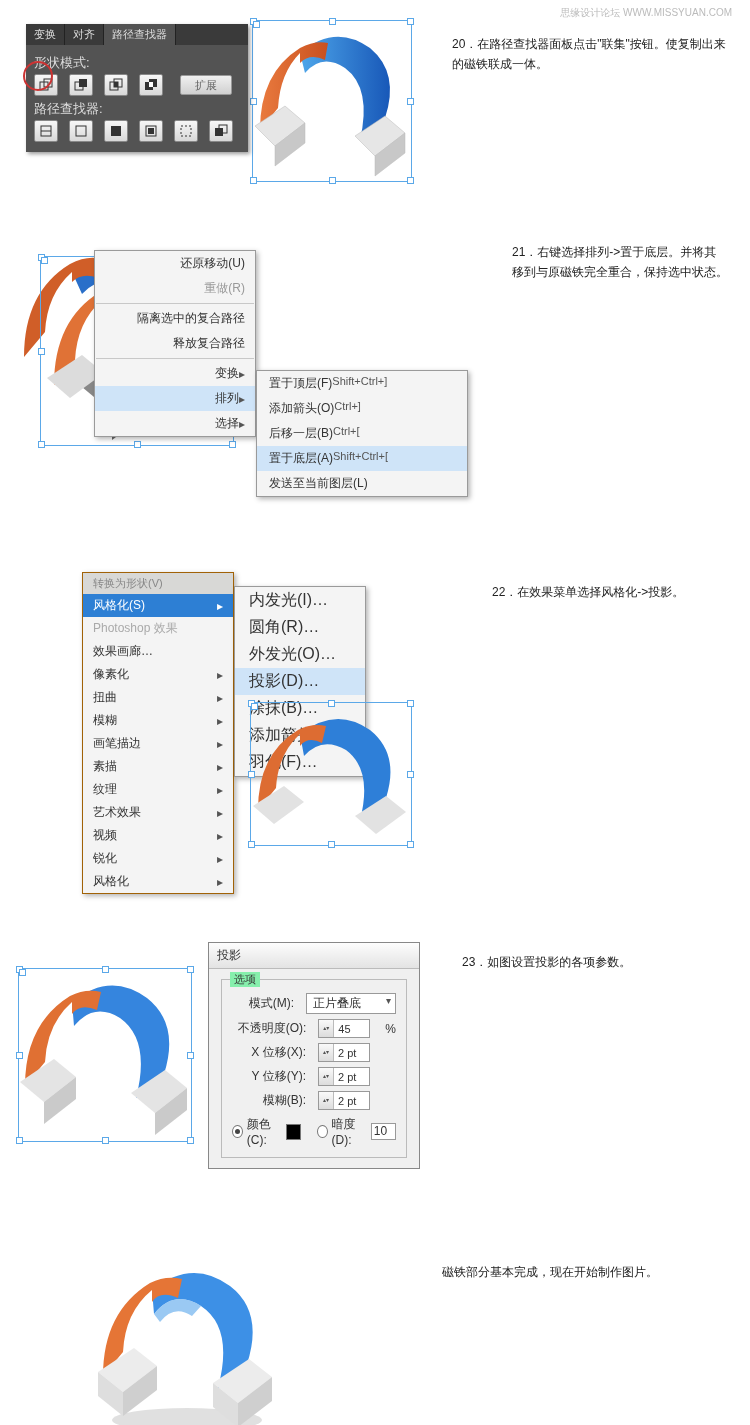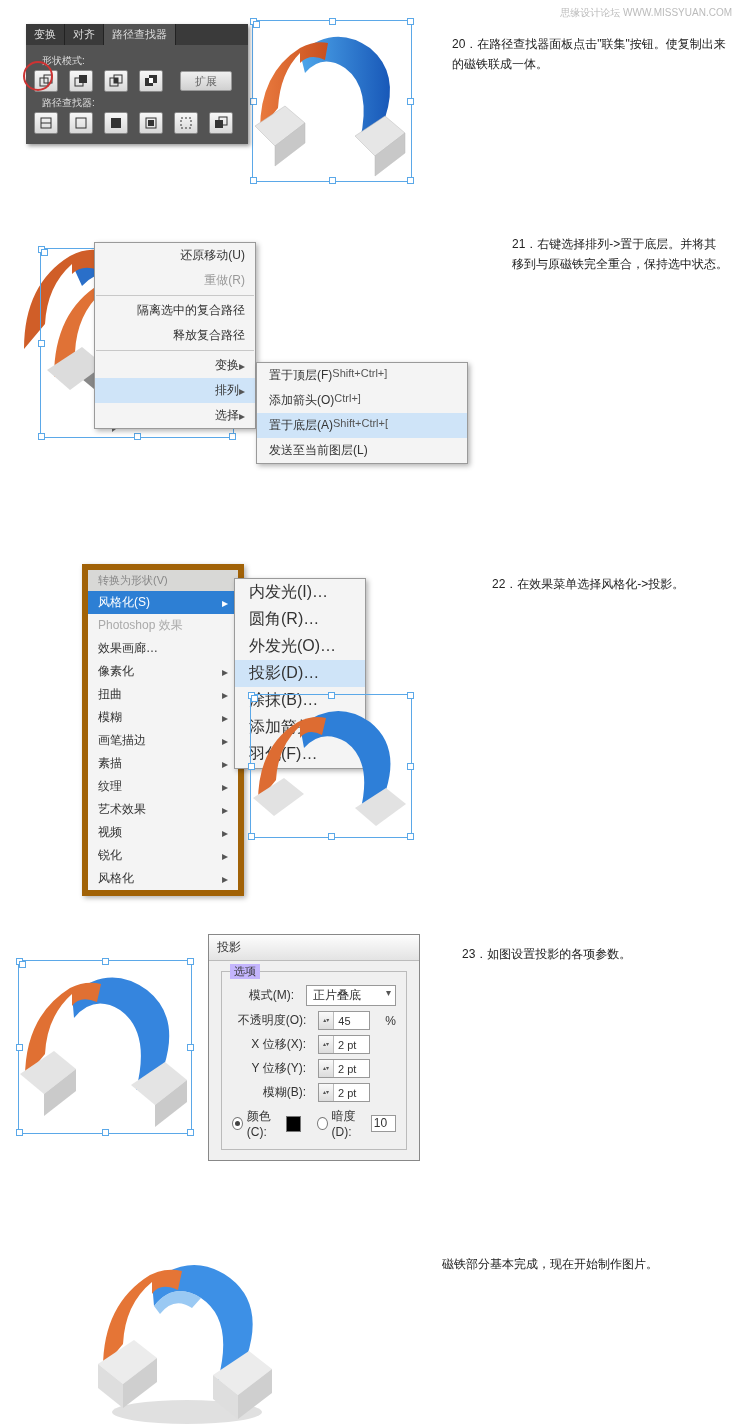--- a/index.html
+++ b/index.html
@@ -5,53 +5,53 @@
 body{margin:0;font-family:"Microsoft YaHei","SimSun",Arial,sans-serif;font-size:12px;color:#333;background:#fff;width:750px}
 .watermark{text-align:right;padding:6px 18px 4px 0;font-size:10px;color:#bbb}
 .step{display:flex;align-items:flex-start;margin:0 0 80px 0;padding:0 12px}
 .visual{flex:0 0 auto}
 .desc{flex:1;padding:10px 10px 0 20px;line-height:1.7;color:#222}
 .panel{background:#535353;color:#ddd;width:222px;box-shadow:2px 2px 4px rgba(0,0,0,.4)}
 .panel-top{display:flex;background:#3a3a3a}
 .tab{padding:3px 8px;font-size:11px;border-right:1px solid #222}
 .tab.active{background:#535353}
 .panel-body{padding:5px 8px 10px}
-.plabel{font-size:10px;margin:4px 8px 2px}
+.plabel{font-size:13px;margin:4px 0 2px}
 .icon-row{display:flex;gap:11px;align-items:center}
 .ibtn{width:22px;height:20px;background:linear-gradient(#f7f7f7,#d8d8d8);border:1px solid #888;border-radius:2px;display:flex;align-items:center;justify-content:center}
 .ibtn svg{width:14px;height:14px}
 .expand{width:50px;height:18px;background:linear-gradient(#f0f0f0,#d0d0d0);border:1px solid #999;border-radius:2px;font-size:11px;text-align:center;line-height:18px;color:#666;margin-left:6px}
 .circle{position:absolute;width:26px;height:26px;border:2px solid #c33;border-radius:50%;pointer-events:none}
 .magnet-wrap{position:relative;display:inline-block}
 .sel-box{position:absolute;border:1px solid #5ba8e8;pointer-events:none}
 .sel-box::before,.sel-box::after{content:"";position:absolute;width:5px;height:5px;background:#fff;border:1px solid #5ba8e8}
 .h{position:absolute;width:5px;height:5px;background:#fff;border:1px solid #5ba8e8}
 .ctx-menu{background:#f4f4f4;border:1px solid #9a9a9a;box-shadow:2px 2px 5px rgba(0,0,0,.3);font-size:12px;width:160px}
 .ctx-menu .mi{padding:4px 10px;display:flex;justify-content:flex-end;align-items:center}
 .ctx-menu .mi.disabled{color:#999}
 .ctx-menu .mi.hover{background:#cfe4f8}
 .ctx-menu .sep{height:1px;background:#c8c8c8;margin:2px 1px}
 .arrow{color:#555}
 .submenu{background:#f4f4f4;border:1px solid #9a9a9a;box-shadow:2px 2px 5px rgba(0,0,0,.3);font-size:12px;width:210px}
 .submenu .mi{padding:4px 12px;display:flex;}
 .submenu .mi.hover{background:#cfe4f8}
 .shortcut{color:#555;font-size:11px}
-.effect-menu{background:#f4f4f4;border:6px solid #a16207;box-shadow:2px 2px 5px rgba(0,0,0,.3);font-size:12px;width:150px}
+.effect-menu{background:#f4f4f4;border:1px solid #a16207;box-shadow:2px 2px 5px rgba(0,0,0,.3);font-size:12px;width:150px}
 .effect-menu .mi{padding:3px 10px;display:flex;justify-content:space-between;align-items:center}
 .effect-menu .mi.title{background:#d8d8d6;color:#888;font-size:11px}
 .effect-menu .mi.blue{background:#2d7fd4;color:#fff}
 .effect-menu .mi.disabled{color:#aaa}
 .submenu2{background:#f4f4f4;border:1px solid #9a9a9a;box-shadow:2px 2px 5px rgba(0,0,0,.3);font-size:16px;width:130px}
 .submenu2 .mi{padding:3px 14px}
 .submenu2 .mi.hover{background:#cfe4f8}
 .dialog{background:#f0f0f0;border:1px solid #888;width:210px;font-size:12px}
 .dlg-title{background:linear-gradient(#fdfdfd,#e3e3e3);border-bottom:1px solid #bbb;padding:4px 8px}
 .dlg-body{padding:10px 12px}
 .fieldset{border:1px solid #bbb;padding:8px 10px 10px;position:relative}
-.fieldset .legend{position:absolute;top:-8px;left:8px;background:#c4b5fd;padding:0 4px;font-size:11px}
+.fieldset .legend{position:absolute;top:-8px;left:8px;background:#86efac;padding:0 4px;font-size:11px}
 .frow{display:flex;align-items:center;justify-content:flex-end;margin:5px 0;gap:12px}
 .frow label{font-size:12px}
 .select{background:#fff;border:1px solid #999;padding:1px 18px 1px 6px;font-size:12px;position:relative;width:64px}
 .select::after{content:"▾";position:absolute;right:4px;top:1px;font-size:10px;color:#555}
 .numinput{background:#fff;border:1px solid #999;width:50px;height:17px;display:flex;align-items:center}
 .numinput .spin{width:14px;height:17px;background:linear-gradient(#fafafa,#dcdcdc);border-right:1px solid #bbb;display:flex;flex-direction:column;font-size:6px;color:#555;align-items:center;justify-content:center;line-height:7px}
 .numinput .val{flex:1;padding:0 4px;font-size:11px}
 .pct{margin-left:3px}
 .radio-row{display:flex;align-items:center;gap:4px;margin-top:6px}
 .radio{width:11px;height:11px;border:1px solid #777;border-radius:50%;background:#fff;display:inline-flex;align-items:center;justify-content:center}
@@ -256,20 +256,24 @@
   </div>
   <div class="submenu" style="position:absolute;left:244px;top:138px">
    <div class="mi">
           <span>置于顶层(F)</span>
           <span class="shortcut">Shift+Ctrl+]</span>
         </div>
    <div class="mi">
           <span>添加箭头(O)</span>
           <span class="shortcut">Ctrl+]</span>
         </div>
+   <div class="mi">
+          <span>后移一层(B)</span>
+          <span class="shortcut">Ctrl+[</span>
+        </div>
    <div class="mi hover">
           <span>置于底层(A)</span>
           <span class="shortcut">Shift+Ctrl+[</span>
         </div>
    <div class="sep"></div>
    <div class="mi">
           <span>发送至当前图层(L)</span>
         </div>
   </div>
  </div>

